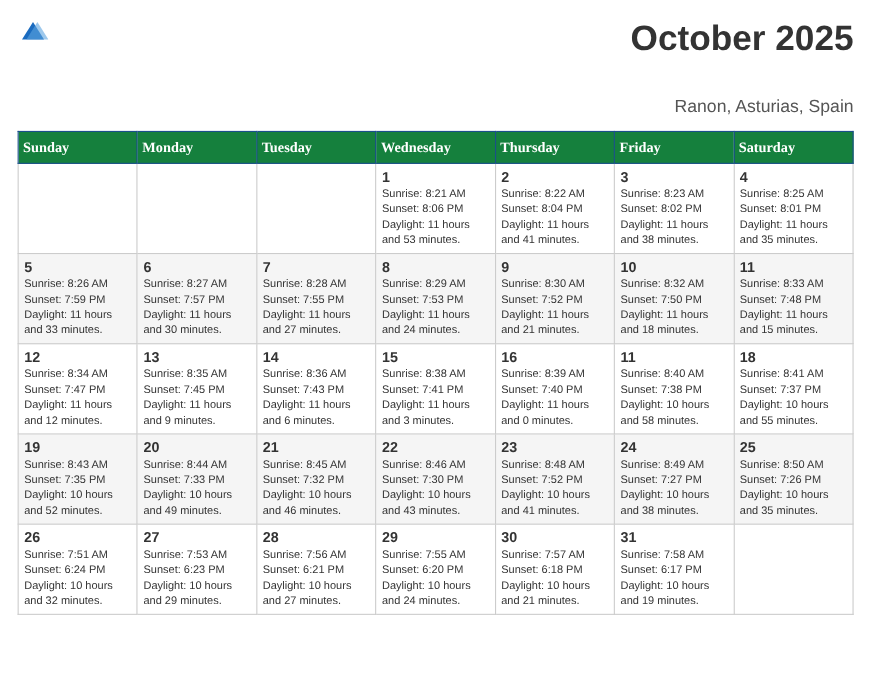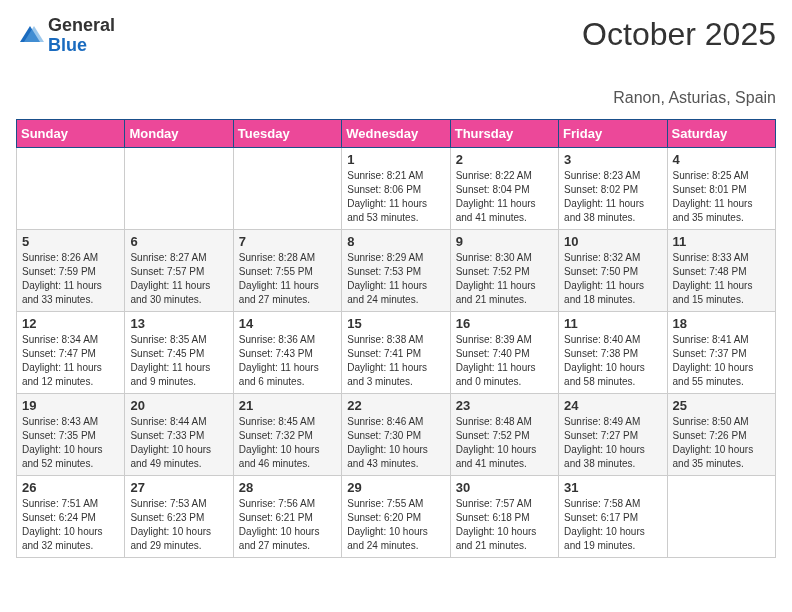--- a/index.html
+++ b/index.html
@@ -28,41 +28,42 @@
     }
     .logo-icon {
       width: 28px;
       height: 28px;
     }
     .title-block {
       text-align: right;
     }
     .month-title {
       font-size: 32px;
-      font-weight: normal;
+      font-weight: bold;
       color: #333;
     }
     .location-title {
       font-size: 16px;
       color: #555;
       margin-top: 36px;
     }
     .calendar {
       width: 100%;
       border-collapse: collapse;
       border: 1px solid #ccc;
     }
     .calendar th {
-      background-color: #ec4899;
+      background-color: #15803d;
       color: #fff;
       font-size: 13px;
       font-weight: bold;
       padding: 6px 4px;
       text-align: left;
       border: 1px solid #1a4f8a;
+      font-family: Liberation Serif, serif;
     }
     .calendar td {
       width: calc(100% / 7);
       vertical-align: top;
       padding: 4px 5px;
       border: 1px solid #ccc;
       font-size: 10.5px;
       color: #333;
       background: #fff;
       min-height: 80px;
@@ -90,24 +91,20 @@
   </style>
 </head>
 <body>
 
 <div class="header">
   <div class="logo">
     <svg class="logo-icon" viewBox="0 0 28 28">
       <polygon points="14,4 24,20 4,20" fill="#1a6bbf"></polygon>
       <polygon points="18,4 28,20 8,20" fill="#5ba3e0" opacity="0.6"></polygon>
     </svg>
-    <div class="logo-text">
-      <span style="font-size:18px;font-weight:bold;color:#333;">General</span>
-      <span style="font-size:18px;font-weight:bold;color:#1a6bbf;">Blue</span>
-    </div>
   </div>
   <div class="title-block">
     <div class="month-title">October 2025</div>
     <div class="location-title">Ranon, Asturias, Spain</div>
   </div>
 </div>
 
 <table class="calendar">
   <thead>
     <tr>

